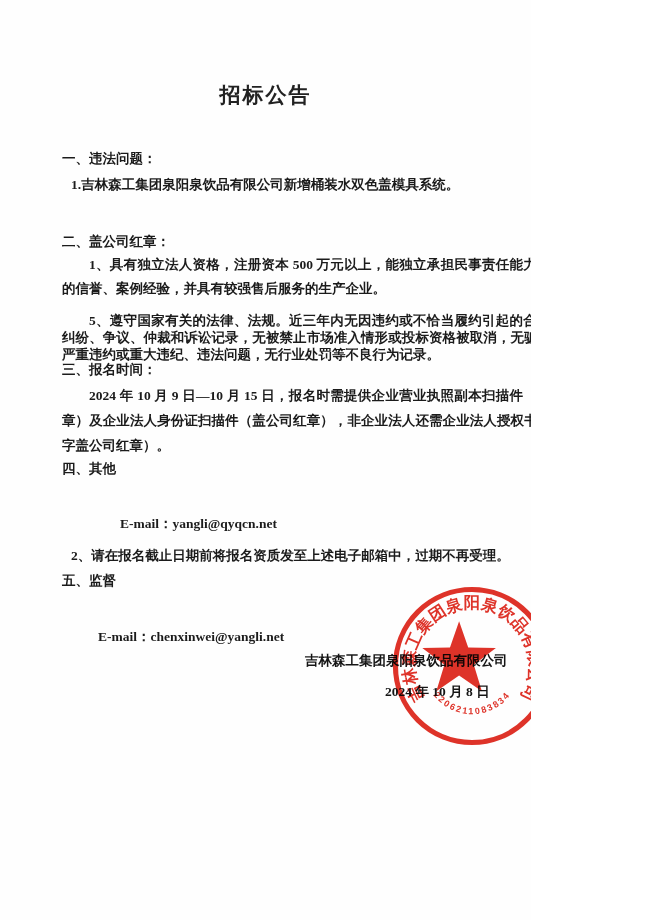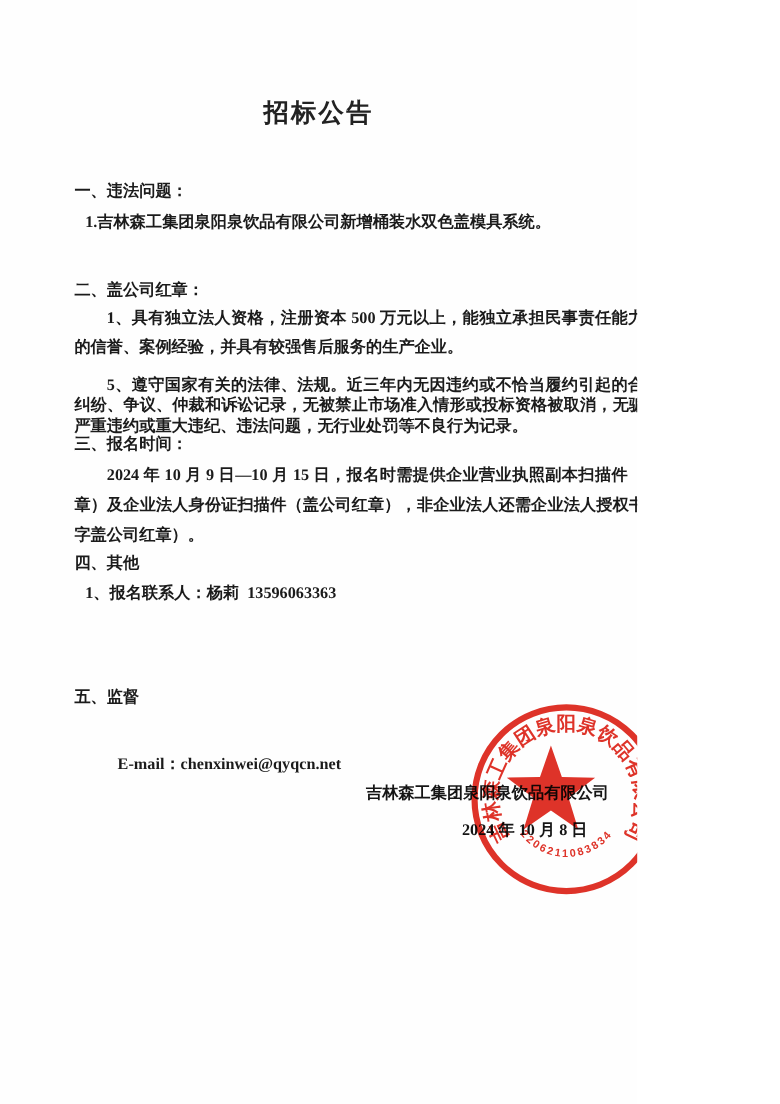--- a/index.html
+++ b/index.html
@@ -37,24 +37,25 @@
   <div class="t ind2" style="top:176px">1.吉林森工集团泉阳泉饮品有限公司新增桶装水双色盖模具系统。</div>
 
   <div class="t hd" style="top:233px">二、盖公司红章：</div>
   <div class="t para lh23" style="top:253px">1、具有独立法人资格，注册资本 500 万元以上，能独立承担民事责任能力；有良好的信誉、案例经验，并具有较强售后服务的生产企业。</div>
   <div class="t para lh17" style="top:313px">5、遵守国家有关的法律、法规。近三年内无因违约或不恰当履约引起的合同中止、纠纷、争议、仲裁和诉讼记录，无被禁止市场准入情形或投标资格被取消，无骗取中标或严重违约或重大违纪、违法问题，无行业处罚等不良行为记录。</div>
 
   <div class="t hd" style="top:361px">三、报名时间：</div>
   <div class="t para lh25" style="top:383px">2024 年 10 月 9 日—10 月 15 日，报名时需提供企业营业执照副本扫描件（盖公司红章）及企业法人身份证扫描件（盖公司红章），非企业法人还需企业法人授权书（法人签字盖公司红章）。</div>
 
   <div class="t hd" style="top:460px">四、其他</div>
-  <div class="t ind2" style="top:485px">1、报名联系人：杨莉  13596063363</div>
+  <div class="t" style="top:515px;left:120px">E-mail：yangli@qyqcn.net</div>
+  <div class="t ind2" style="top:547px">2、请在报名截止日期前将报名资质发至上述电子邮箱中，过期不再受理。</div>
 
   <div class="t hd" style="top:572px">五、监督</div>
-  <div class="t" style="top:628px;left:98px">E-mail：chenxinwei@qyqcn.net</div>
+  <div class="t" style="top:628px;left:98px">E-mail：chenxinwei@yangli.net</div>
 
   <div class="t sign" style="top:652px;left:305px">吉林森工集团泉阳泉饮品有限公司</div>
   <div class="t sign" style="top:683px;left:385px">2024 年 10 月 8 日</div>
 
   <svg class="stamp" viewBox="0 0 200 200">
     <defs>
       <path id="arcTop" d="M 43.8 136.5 A 67 67 0 1 1 156.2 136.5" fill="none"></path>
       <path id="arcBottom" d="M 57.1 136 A 56 56 0 0 0 142.9 136" fill="none"></path>
     </defs>
     <circle cx="100" cy="100" r="89" fill="none" stroke-width="6" stroke="#dd2318"></circle>

